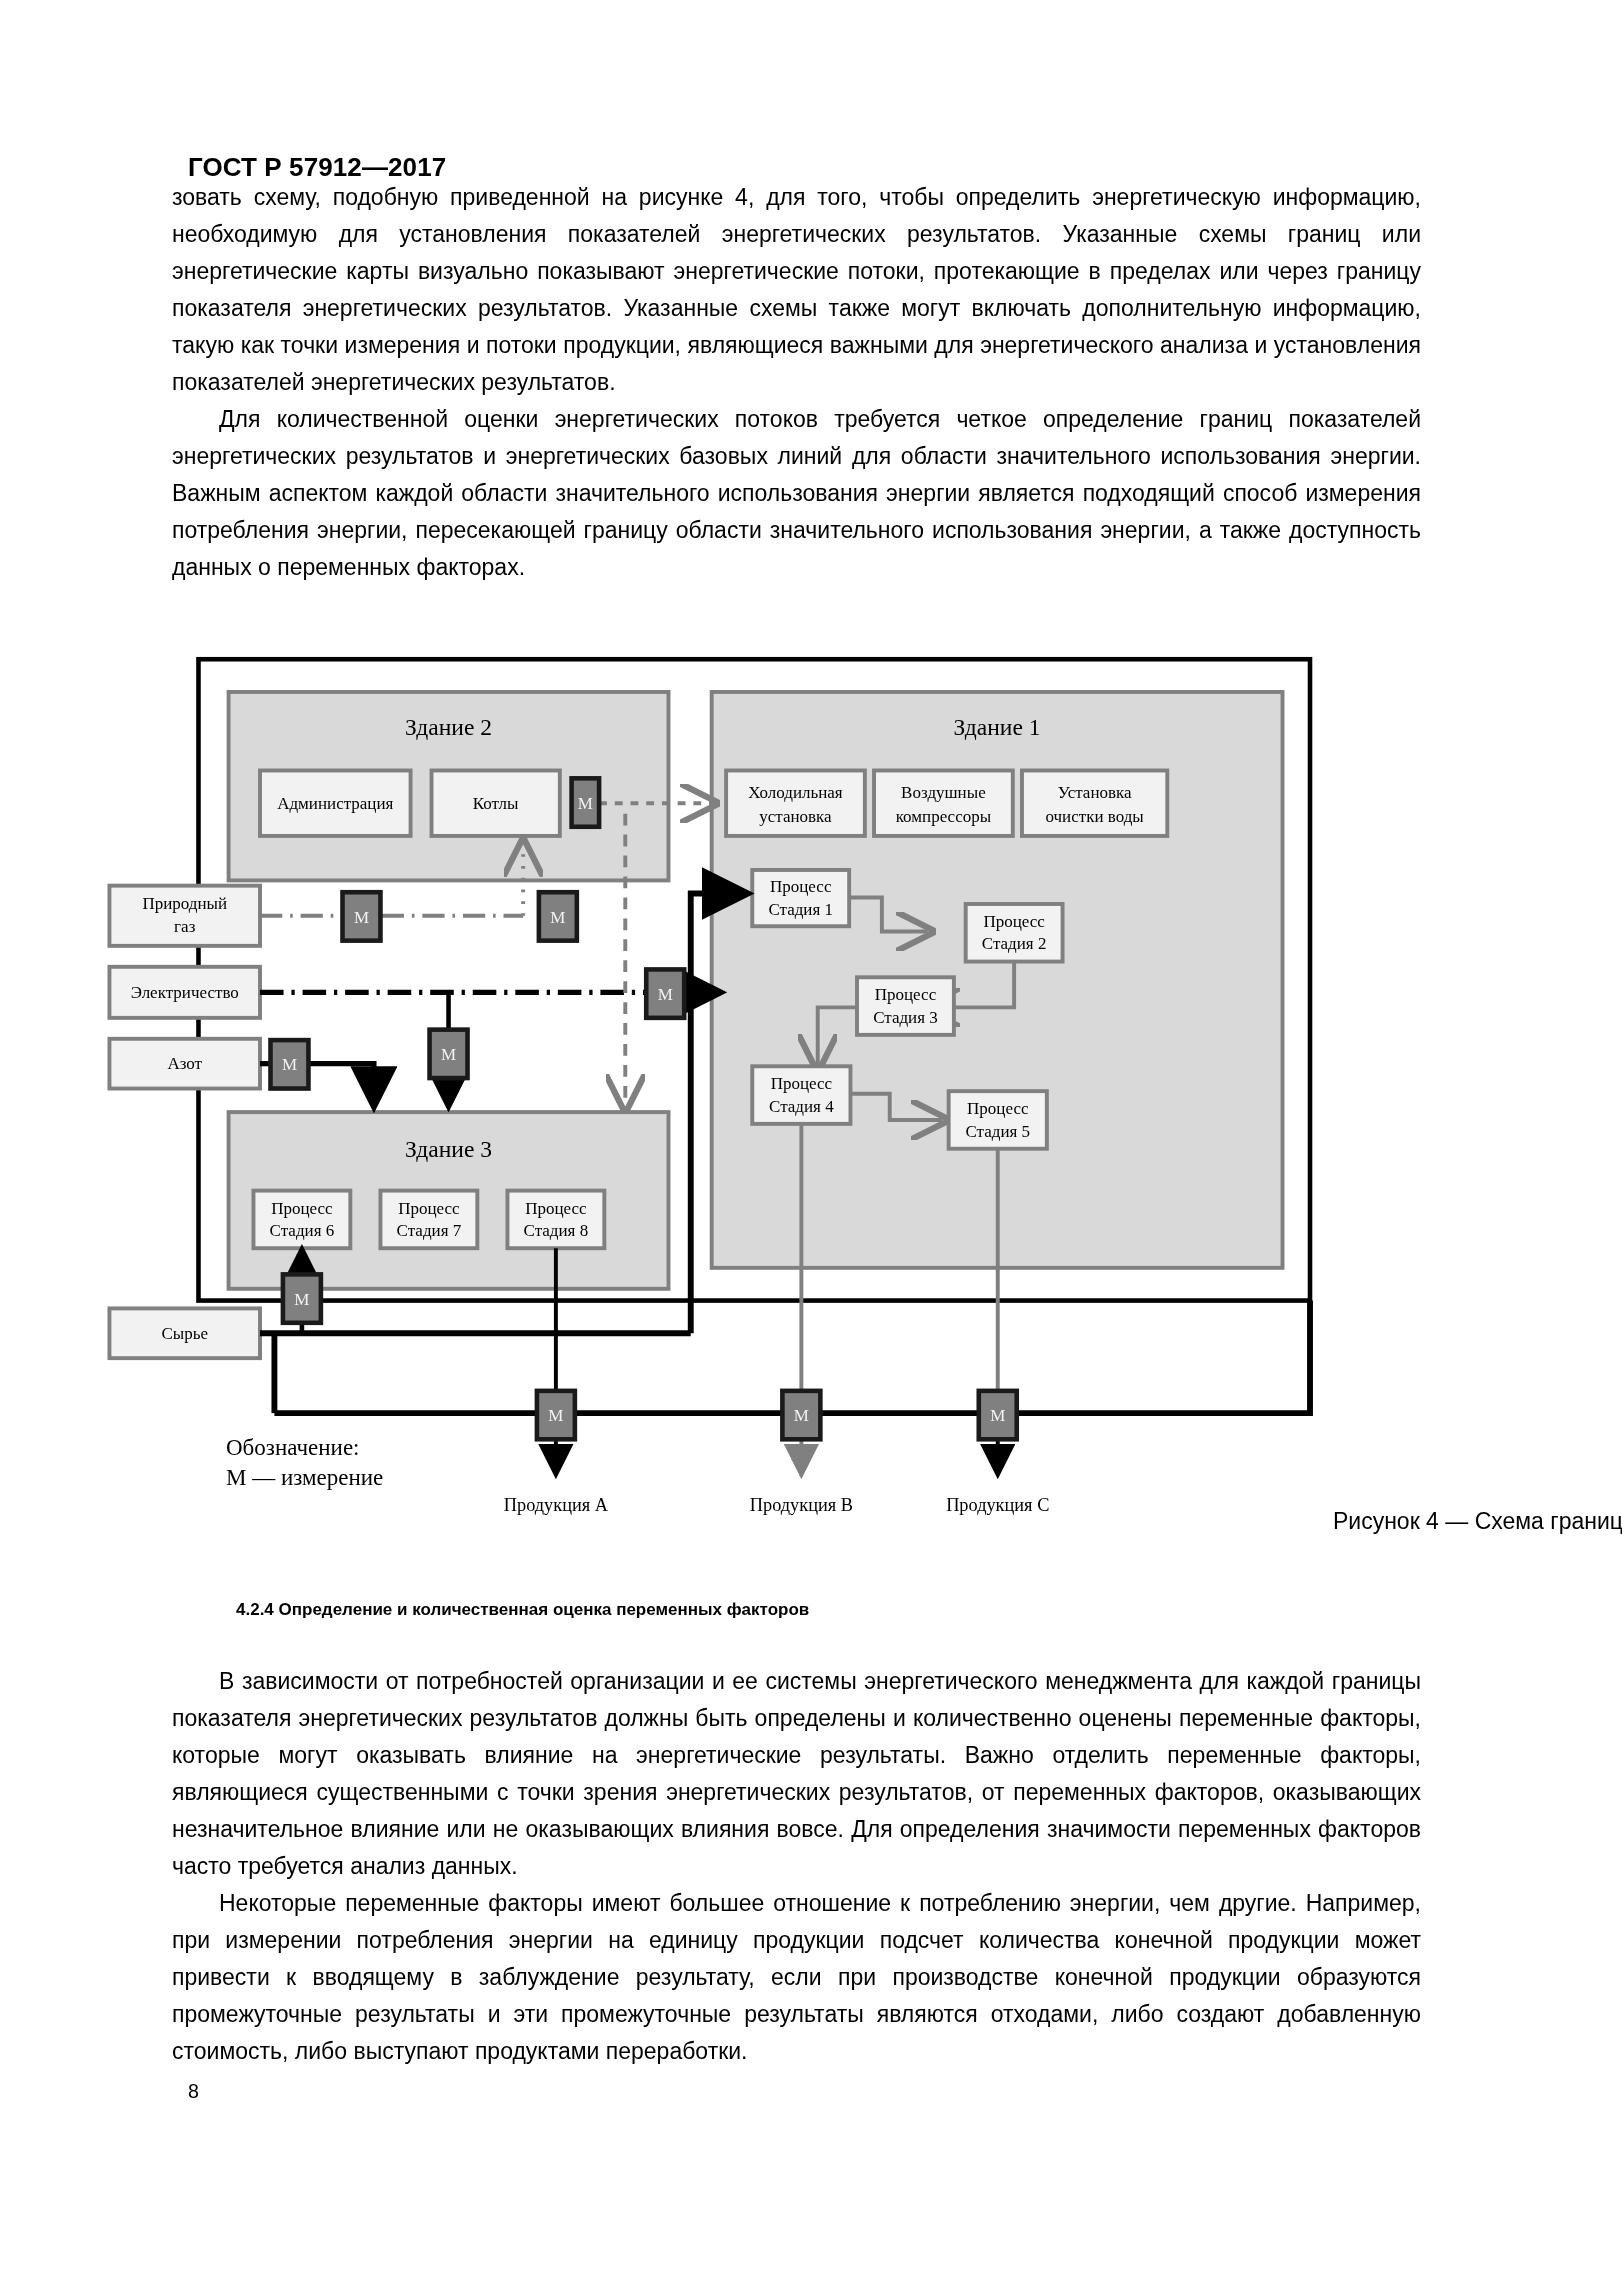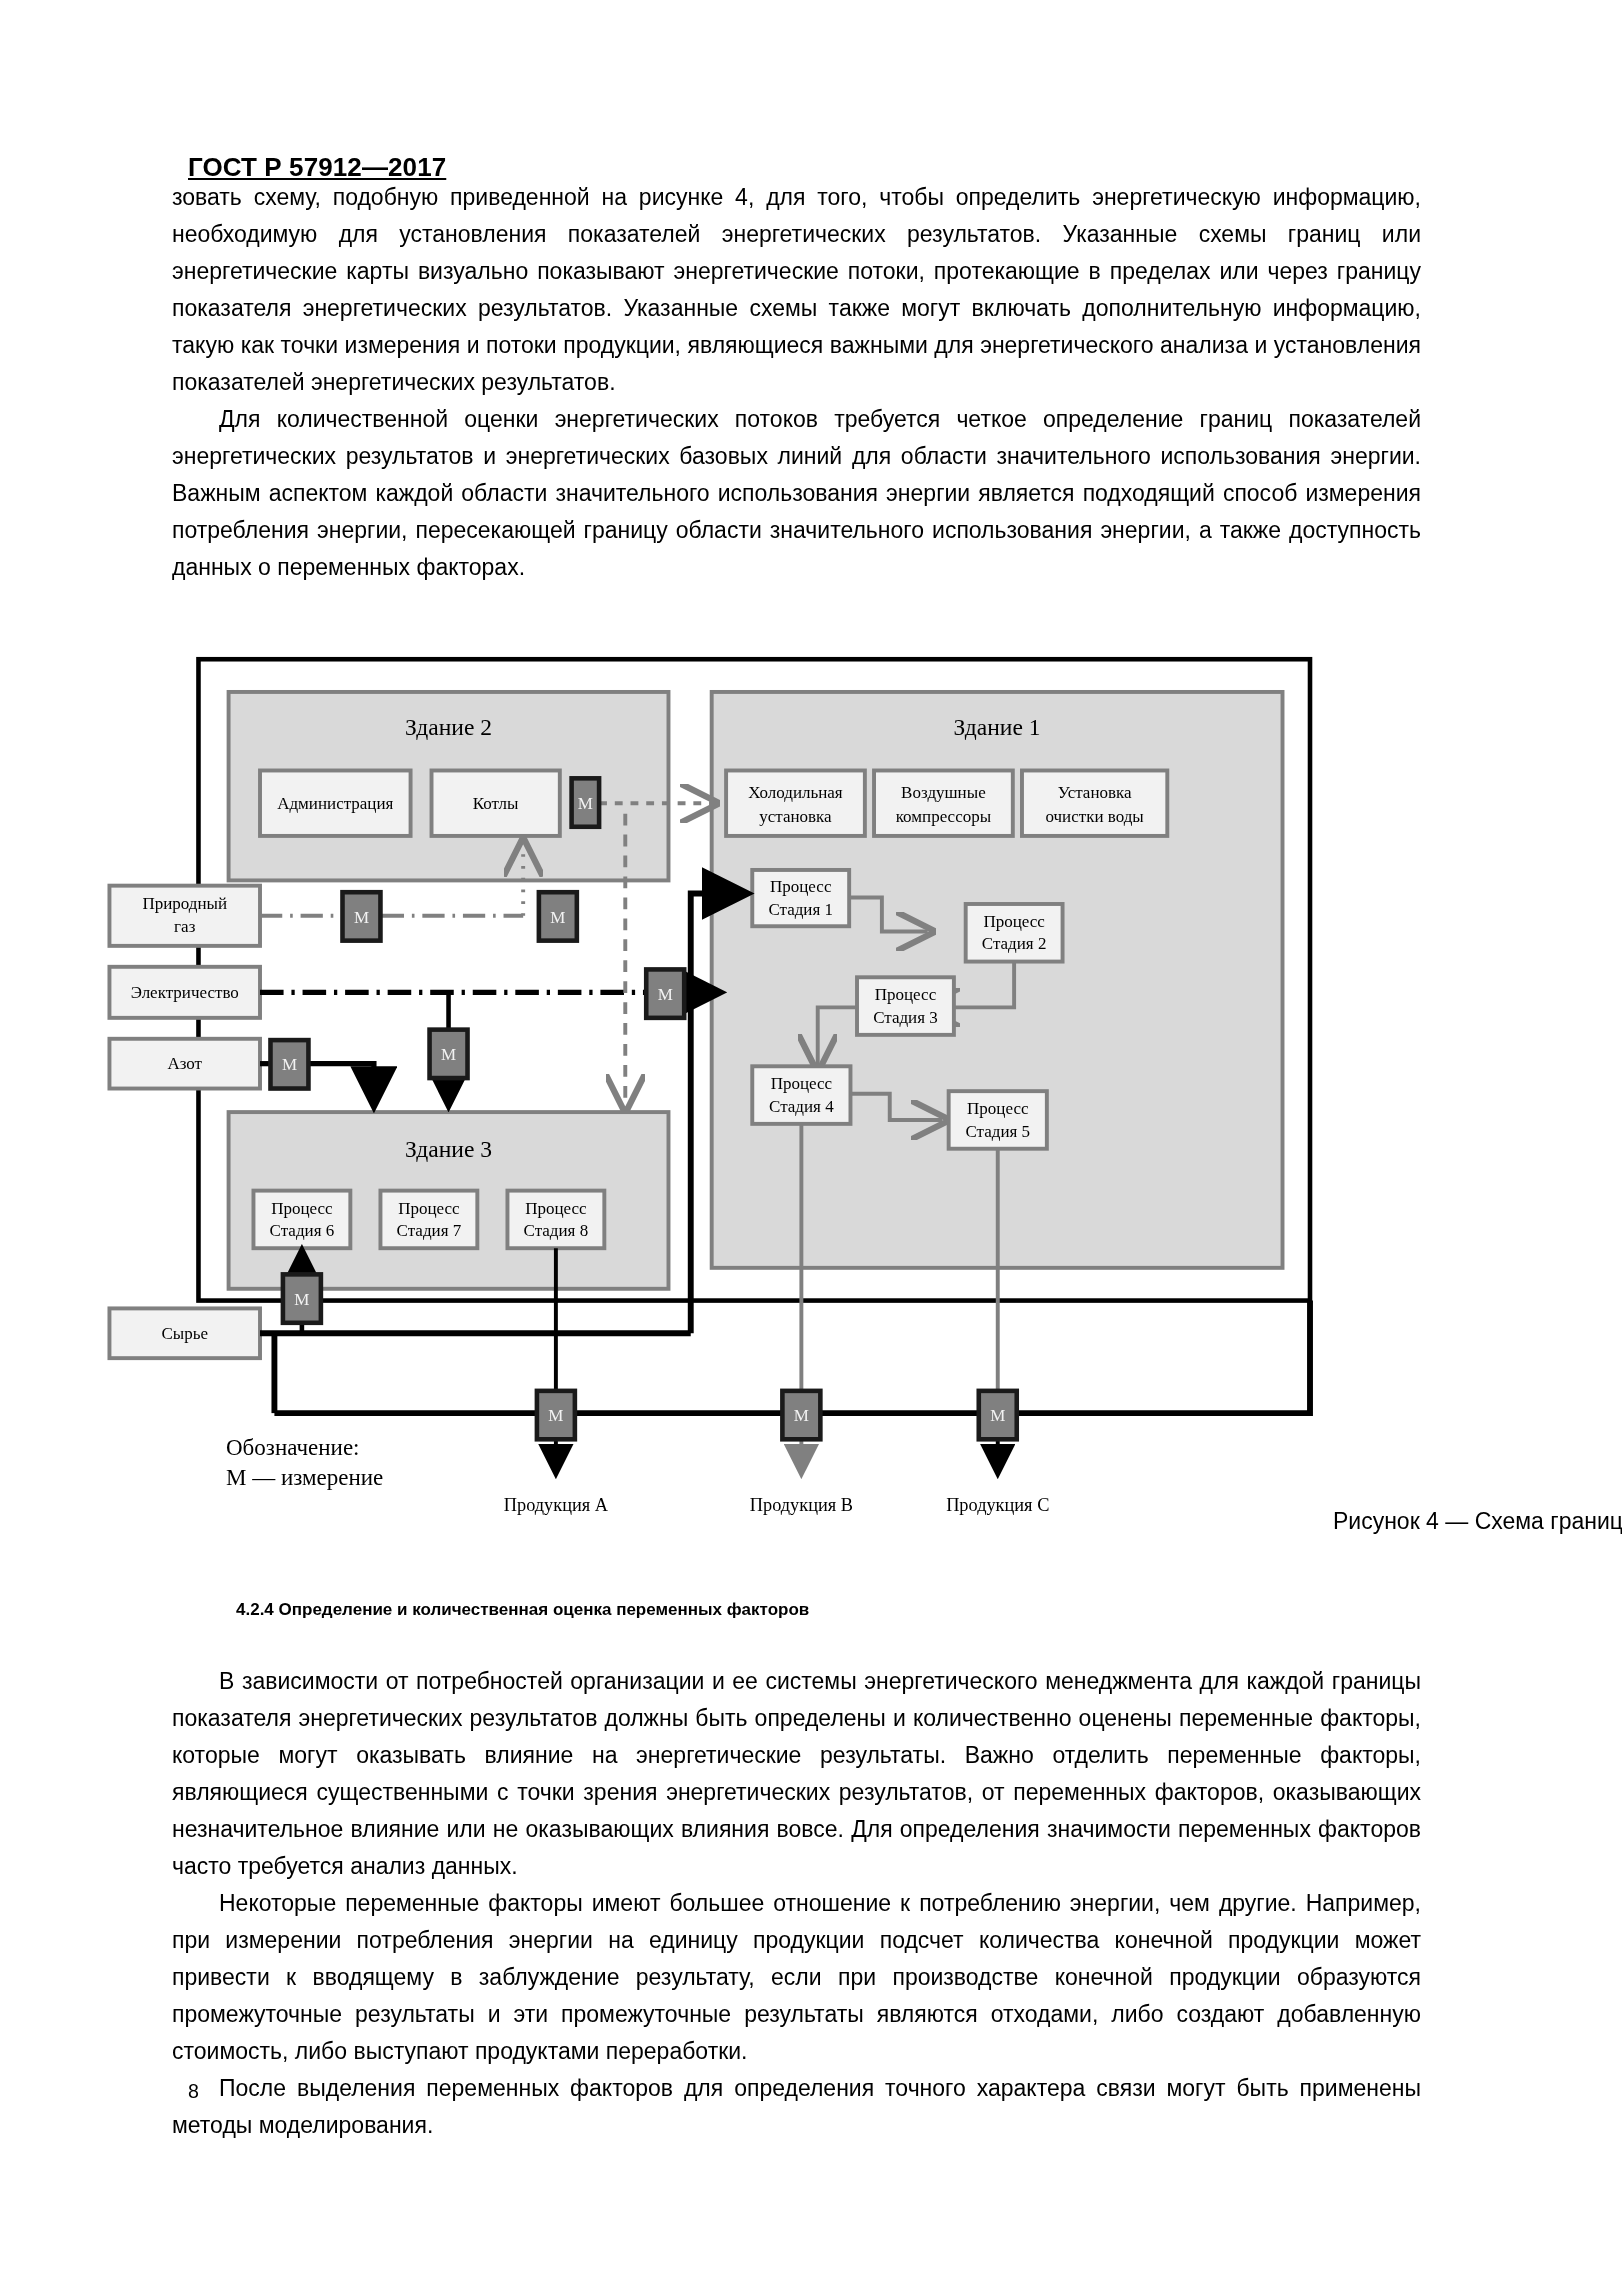--- a/index.html
+++ b/index.html
@@ -25,21 +25,20 @@
 
   
   .doc-header {
     position: absolute;
     left: 188px;
     top: 152px;
     font-family: "Liberation Sans", sans-serif;
     font-weight: bold;
     font-size: 26px;
     letter-spacing: 0.1px;
-    text-decoration: underline;
   }
 
   
   .text-col {
     position: absolute;
     left: 172px;
     width: 1249px;
     font-family: Liberation Sans, sans-serif;
     font-size: 23px;
     line-height: 37px;
@@ -338,19 +337,18 @@
     <div>М — измерение</div>
   </div>
 
   <div class="fig-caption">Рисунок 4 — Схема границ</div>
 
   <div class="sec-head" style="top:1591px;">4.2.4 Определение и количественная оценка переменных факторов</div>
 
   <div class="text-col" style="top:1628px;margin-top:35px;">
     <p>В зависимости от потребностей организации и ее системы энергетического менеджмента для каждой границы показателя энергетических результатов должны быть определены и количественно оценены переменные факторы, которые могут оказывать влияние на энергетические результаты. Важно отделить переменные факторы, являющиеся существенными с точки зрения энергетических результатов, от переменных факторов, оказывающих незначительное влияние или не оказывающих влияния вовсе. Для определения значимости переменных факторов часто требуется анализ данных.</p>
     <p>Некоторые переменные факторы имеют большее отношение к потреблению энергии, чем другие. Например, при измерении потребления энергии на единицу продукции подсчет количества конечной продукции может привести к вводящему в заблуждение результату, если при производстве конечной продукции образуются промежуточные результаты и эти промежуточные результаты являются отходами, либо создают добавленную стоимость, либо выступают продуктами переработки.</p>
-    <p>После выделения переменных факторов для определения точного характера связи могут быть применены методы моделирования.</p>
   </div>
 
   <div class="page-number">8</div>
 
 </div>
 
 
 </body></html>

